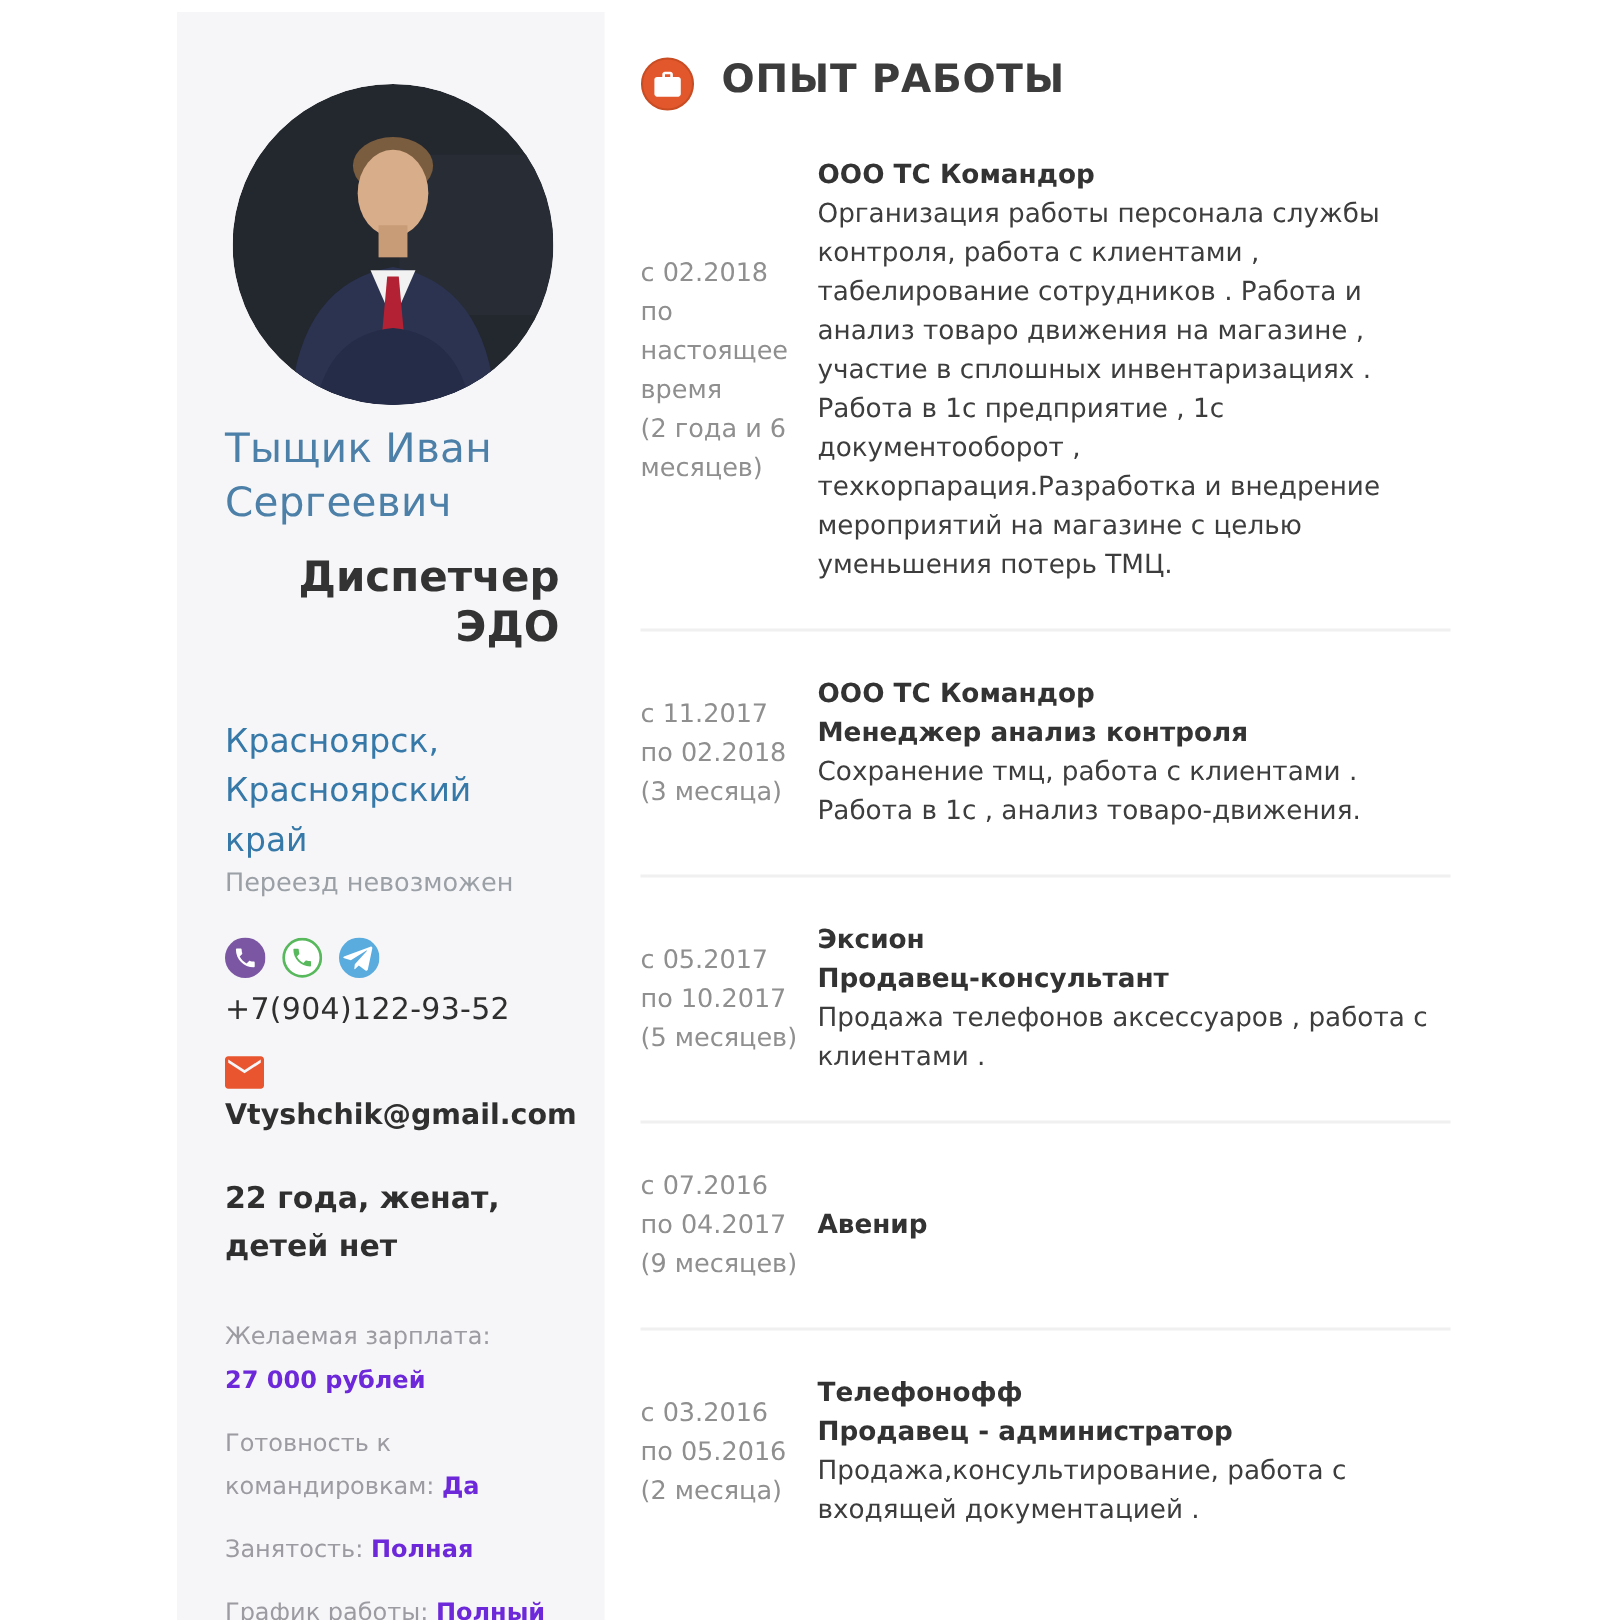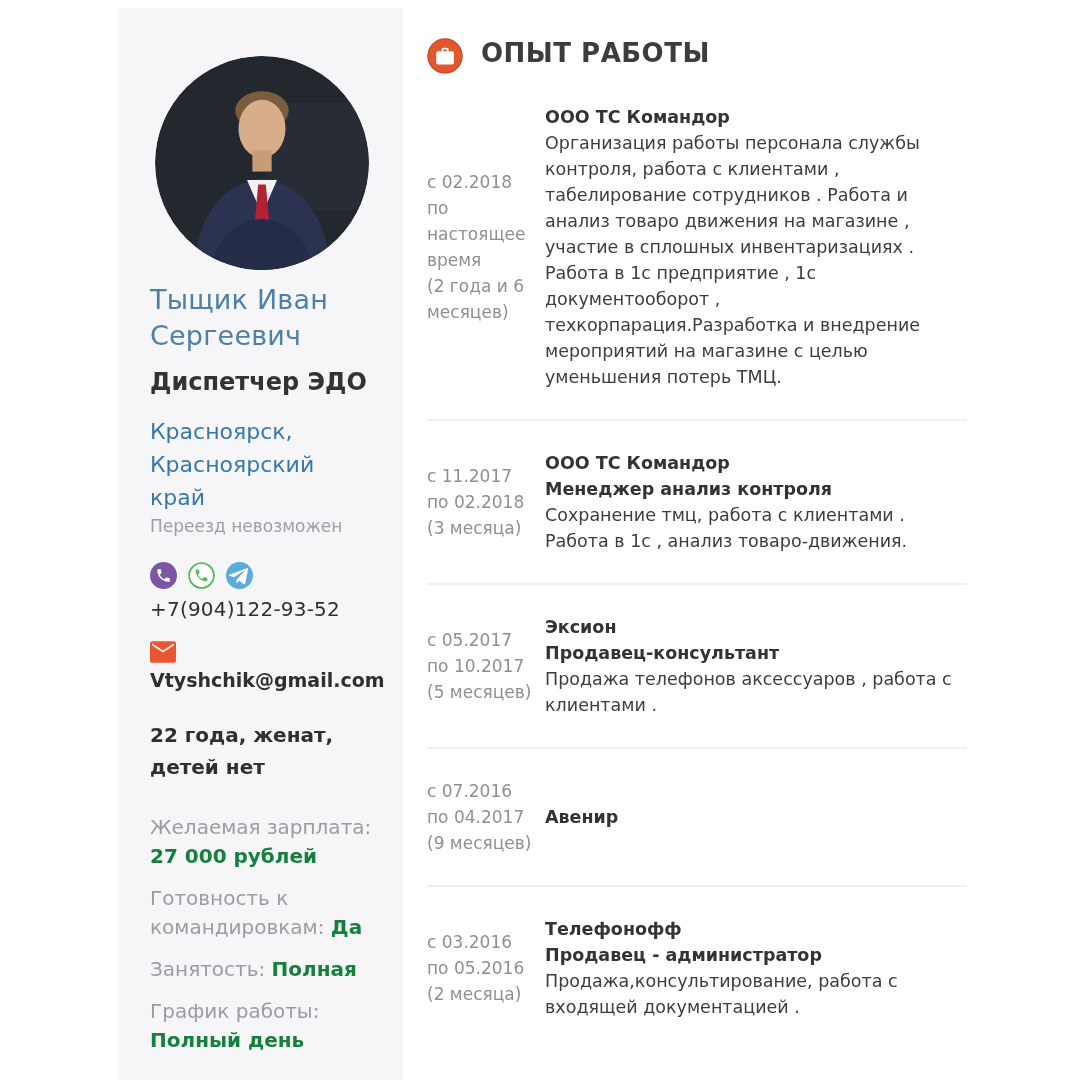--- a/index.html
+++ b/index.html
@@ -15,35 +15,35 @@
     background:#f6f6f8;
     box-sizing:border-box;
     padding:48px 30px 0 32px;
   }
   .photo-wrap{width:214px;height:214px;margin:0 auto;border-radius:50%;overflow:hidden;}
   .photo-wrap svg{display:block;width:100%;height:100%;}
   .name{
     margin-top:12px;font-size:27px;line-height:36px;font-weight:500;
     color:#4d80a8;letter-spacing:.2px;
   }
-  .position{margin-top:14px;font-size:24px;font-weight:700;color:#333;}
-  .location{margin-top:19px;font-size:22px;line-height:33px;font-weight:500;color:#3679a8;}
+  .position{margin-top:14px;font-size:28px;font-weight:700;color:#333;text-align:right;}
+  .location{margin-top:44px;font-size:22px;line-height:33px;font-weight:500;color:#3679a8;}
   .relocation{margin-top:2px;font-size:17px;color:#9aa0a6;}
   .messengers{margin-top:26px;display:flex;gap:11px;align-items:center;}
   .msg-icon{width:27px;height:27px;display:inline-block;cursor:pointer;}
   .msg-icon svg{display:block;width:100%;height:100%;}
   .phone{margin-top:8px;font-size:20px;font-weight:400;color:#2f2f2f;letter-spacing:.2px;}
   .email-icon{margin-top:20px;width:26px;height:22px;}
   .email-icon svg{display:block;width:100%;height:100%;}
   .email{margin-top:6px;font-size:19px;font-weight:600;color:#2f2f2f;}
   .personal{margin-top:28px;font-size:20px;line-height:32px;font-weight:700;color:#2f2f2f;}
   .details{margin-top:30px;}
-  .detail-row{font-size:20px;line-height:29px;margin-bottom:13px;}
+  .detail-row{font-size:16px;line-height:29px;margin-bottom:13px;}
   .detail-label{color:#9b9ba1;font-weight:500;}
-  .detail-value{color:#15803d;font-weight:700;}
+  .detail-value{color:#6d28d9;font-weight:700;}
   .detail-row.stack .detail-label,
   .detail-row.stack .detail-value{display:block;}
   
   .main{position:absolute;left:427px;top:38px;width:540px;}
   .exp-header{display:flex;gap:18px;}
   .exp-badge{width:36px;height:36px;flex:0 0 36px;}
   .exp-badge svg{display:block;width:100%;height:100%;}
   .exp-title{font-size:26px;font-weight:700;color:#3c3c3c;letter-spacing:.5px;}
   .entries{margin-top:30px;}
   .entry{display:flex;align-items:center;}

